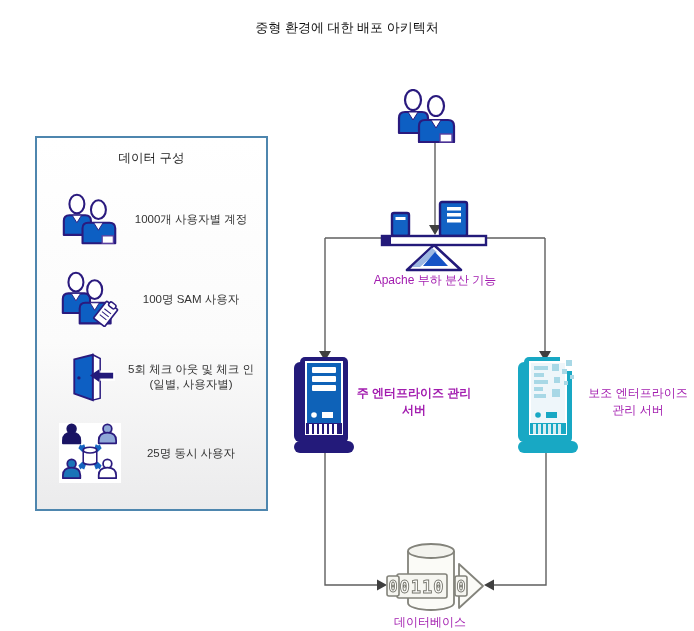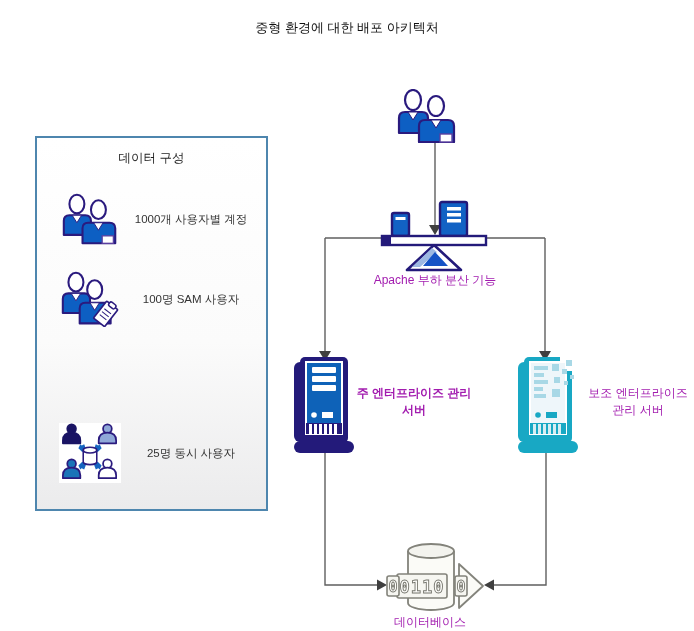--- a/index.html
+++ b/index.html
@@ -102,20 +102,35 @@
               <line x1="-4" y1="-4" x2="5" y2="-4"></line>
               <line x1="-4" y1="0" x2="5" y2="0"></line>
               <line x1="-4" y1="4" x2="5" y2="4"></line>
             </g>
           </g>
         </svg>
       </div>
       <div class="legend-label">100명 SAM 사용자</div>
     </div>
 
+    <div class="legend-row row-3">
+      <div class="icon-box">
+        <svg width="54" height="50" viewBox="0 0 58 54">
+          <polygon points="32,3 40,7 40,50 32,52" fill="#ffffff" stroke="#2a1a7e" stroke-width="1.6"></polygon>
+          <polygon points="12,8 32,3 32,52 12,45" fill="#0d5fc3" stroke="#2a1a7e" stroke-width="2"></polygon>
+          <circle cx="17" cy="28" r="1.8" fill="#231a7a"></circle>
+          <rect x="40" y="20" width="16" height="11" fill="#ffffff"></rect>
+          <polygon points="29,25.5 39,18.5 39,22.5 54,22.5 54,28.5 39,28.5 39,32.5" fill="#231a7a"></polygon>
+        </svg>
+      </div>
+      <div class="legend-label">
+        <span>5회 체크 아웃 및 체크 인</span><br>
+        <span>(일별, 사용자별)</span>
+      </div>
+    </div>
 
     <div class="legend-row row-4">
       <div class="icon-box">
         <svg width="62" height="60" viewBox="0 0 64 62">
           <rect x="0" y="0" width="64" height="62" fill="#ffffff"></rect>
           <g stroke-width="1.8" stroke-linejoin="round">
             <g stroke="#1a1464">
               <circle cx="13" cy="6" r="4.5" fill="#1a1464"></circle>
               <path d="M4,18 Q4,10 13,10 Q22,10 22,18 V21 H4 Z" fill="#1a1464"></path>
             </g>

